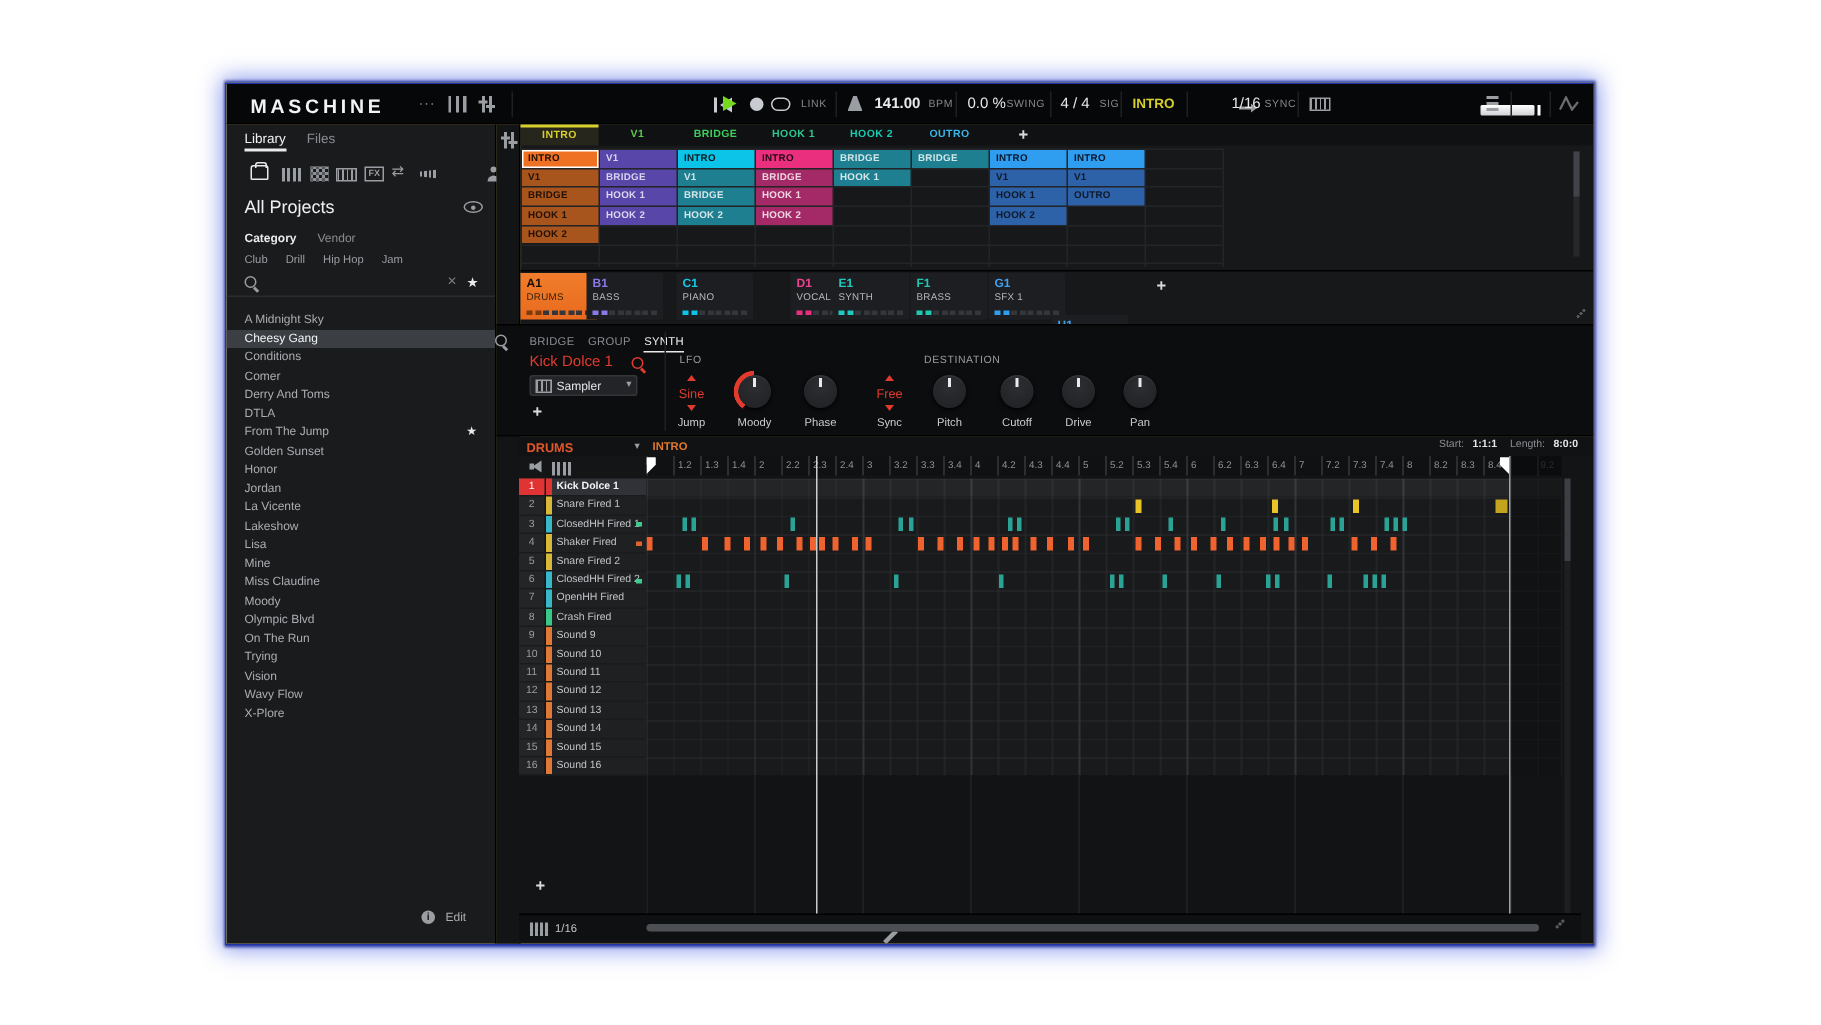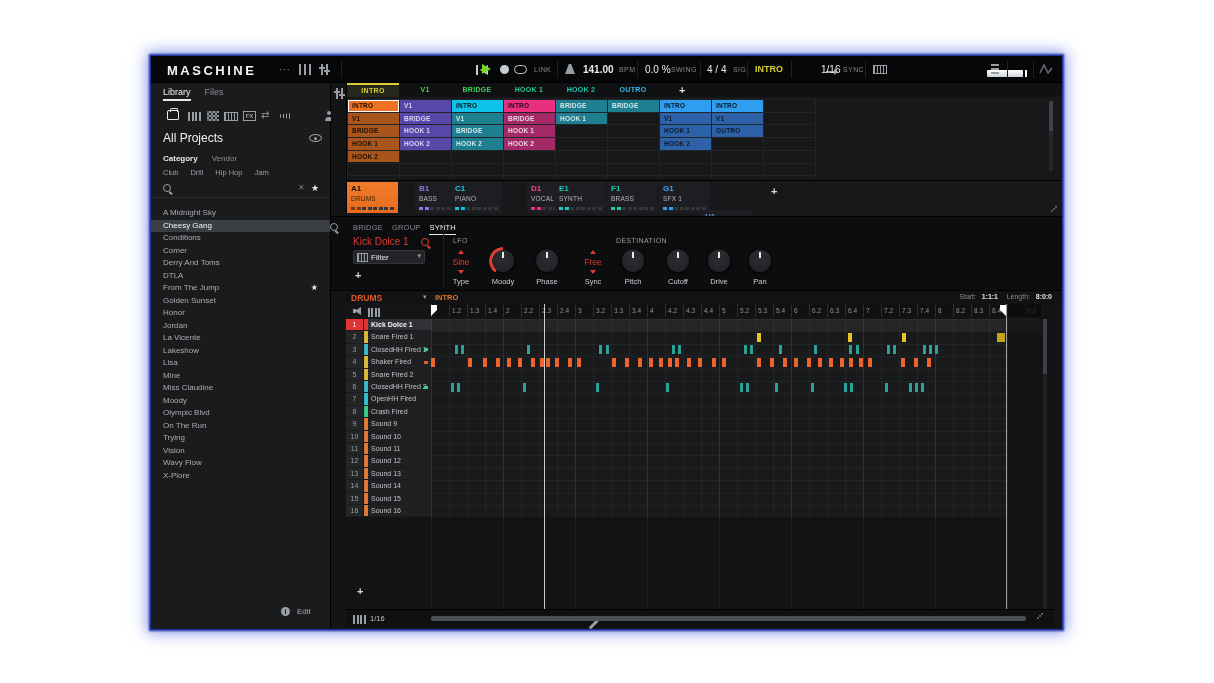--- a/index.html
+++ b/index.html
@@ -302,21 +302,21 @@
             <i style="background: rgb(122, 60, 14);"></i>
             <i style="background: rgb(122, 60, 14);"></i>
             <i></i>
             <i></i>
             <i></i>
             <i></i>
             <i></i>
             <i></i>
           </div>
         </div>
-        <div class="gtile" style="left: 68px; top: 1px;">
+        <div class="gtile" style="left: 44px; top: 1px;">
           <div class="gid" style="color: rgb(136, 120, 232);">B1</div>
           <div class="gname">BASS</div>
           <div class="padstrip">
             <i style="background: rgb(136, 120, 232);"></i>
             <i style="background: rgb(136, 120, 232);"></i>
             <i></i>
             <i></i>
             <i></i>
             <i></i>
             <i></i>
@@ -414,30 +414,30 @@
     </div>
     <span class="ic grip" style="left:704px;top:123px"></span>
   </div>
 
   <div id="sndpanel">
     <div class="abs" id="level-tabs" style="left:22px;top:5px"><span class="ptab" style="margin-right: 9px;">BRIDGE</span><span class="ptab" style="margin-right: 9px;">GROUP</span><span class="ptab on" style="margin-right: 9px;">SYNTH</span></div>
     <div class="abs" style="left:22px;top:19px;font-size:10px;color:#e23b2e">Kick Dolce 1</div>
     <span class="ic magic" style="left:90px;top:21px;color:#e23b2e"></span>
     <div class="abs" style="left:22px;top:33px;width:72px;height:14px;background:#222427;border:1px solid #333639;border-radius:2px">
       <span class="ic keysic" style="left:3px;top:2px;width:11px"></span>
-      <span class="abs" style="left:17px;top:2px;font-size:8px;color:#e4e6e8">Filter</span>
+      <span class="abs" style="left:17px;top:2px;font-size:8px;color:#e4e6e8">Sampler</span>
       <span class="abs" style="right:3px;top:1px;color:#9a9da1;font-size:7px">▾</span>
     </div>
     <div class="abs plusic" style="left:24px;top:52px">+</div>
     <div class="abs" style="left:112px;top:4px;width:1px;height:66px;background:#1e2023"></div>
     <div class="abs" style="left:122px;top:20px;font-size:7px;color:#9a9da1;letter-spacing:.4px">LFO</div>
     <div class="abs" style="left:285px;top:20px;font-size:7px;color:#9a9da1;letter-spacing:.4px">DESTINATION</div>
     <div class="abs" id="controls" style="left:0;top:0;width:100%;height:100%">
         <div class="sel-val" style="left: 108px; top: 40px;">Sine</div>
-        <div class="klabel" style="left: 108px; top: 60px;">Type</div>
+        <div class="klabel" style="left: 108px; top: 60px;">Jump</div>
         <div class="knob arc" style="left: 161px; top: 33px;"></div>
         <div class="klabel" style="left: 150px; top: 60px;">Moody</div>
         <div class="knob" style="left: 205px; top: 33px;"></div>
         <div class="klabel" style="left: 194px; top: 60px;">Phase</div>
         <div class="sel-val" style="left: 240px; top: 40px;">Free</div>
         <div class="klabel" style="left: 240px; top: 60px;">Sync</div>
         <div class="knob" style="left: 291px; top: 33px;"></div>
         <div class="klabel" style="left: 280px; top: 60px;">Pitch</div>
         <div class="knob" style="left: 336px; top: 33px;"></div>
         <div class="klabel" style="left: 325px; top: 60px;">Cutoff</div>

